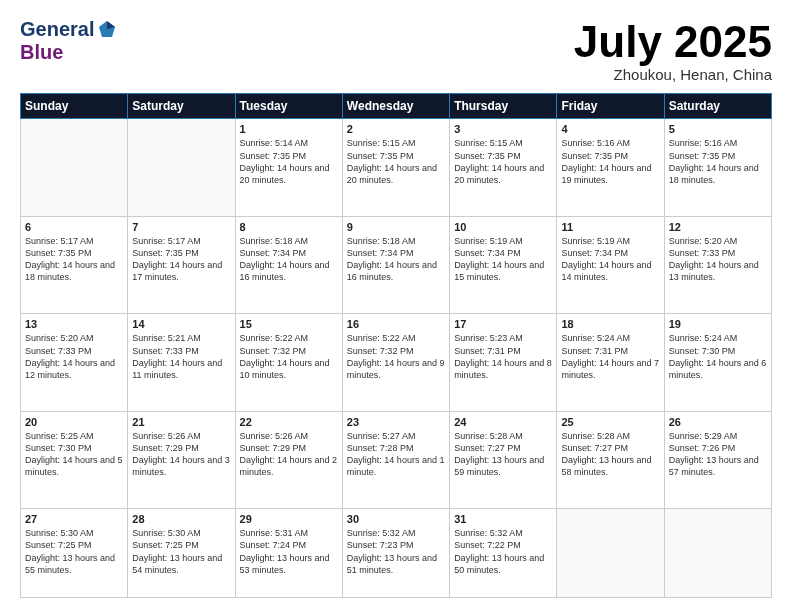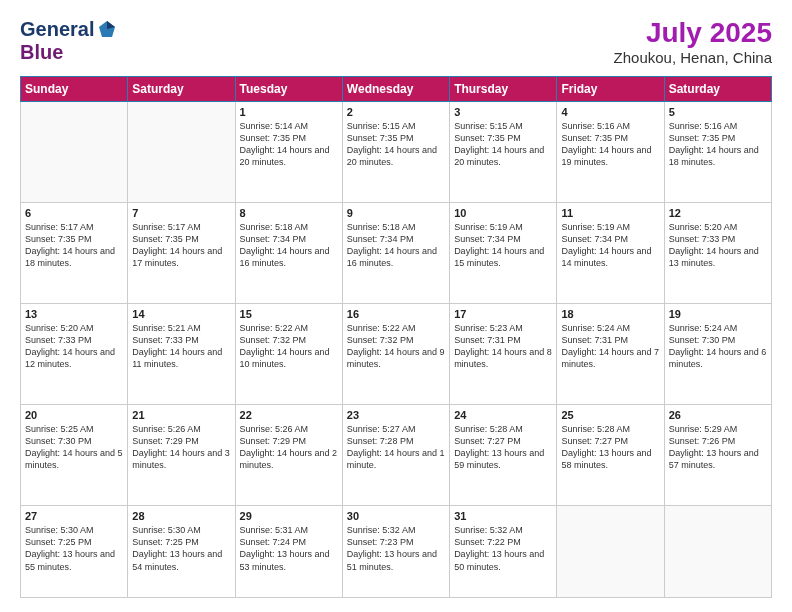--- a/index.html
+++ b/index.html
@@ -45,38 +45,38 @@
     }
     .logo-flag {
       width: 22px;
       height: 22px;
       margin-left: 2px;
     }
     .title-block {
       text-align: right;
     }
     .month-title {
-      font-size: 28px;
-      font-weight: bold;
-      color: #a21caf;
+      font-size: 44px;
+      font-weight: bold;
+      color: #000000;
       line-height: 1.1;
     }
     .location {
       font-size: 15px;
       color: #333;
     }
     .calendar {
       flex: 1;
       border: 1px solid #bbb;
       border-collapse: collapse;
       width: 100%;
       table-layout: fixed;
     }
     .calendar th {
-      background-color: #be185d;
+      background-color: #0f172a;
       color: #fff;
       font-size: 12px;
       font-weight: bold;
       padding: 5px 4px;
       text-align: left;
       border: 1px solid #2a7ab5;
     }
     .calendar td {
       vertical-align: top;
       border: 1px solid #ccc;

